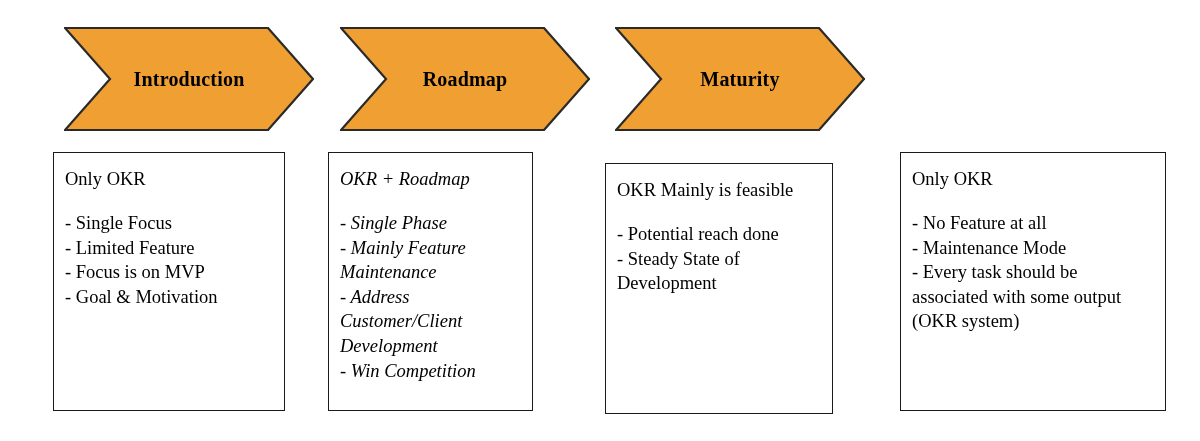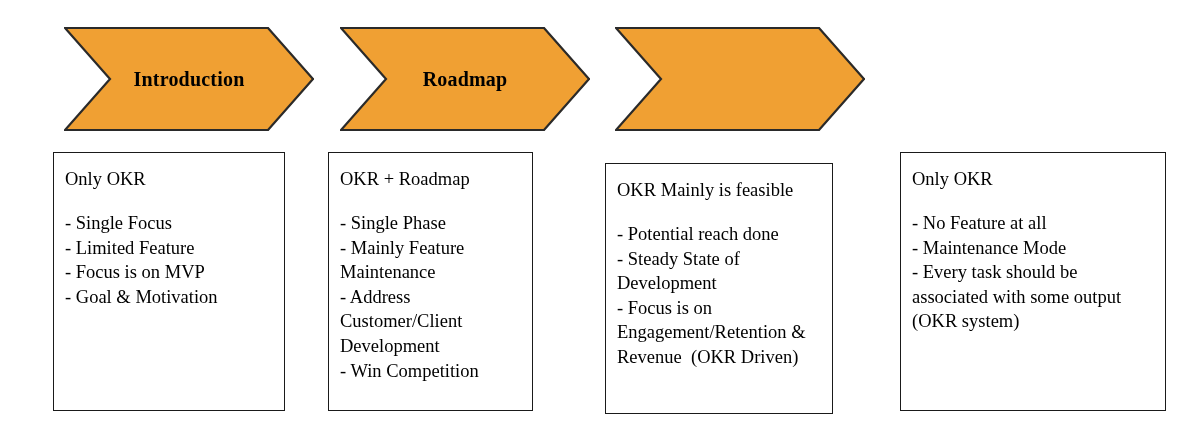--- a/index.html
+++ b/index.html
@@ -82,21 +82,21 @@
 
   
   .detail-box {
     position: absolute;
     border: 1.6px solid #1a1a1a;
     background: #ffffff;
     box-sizing: border-box;
     padding: 14px 11px 10px 11px;
   }
   #detail-box-0 { left: 46px;  top: 152px; width: 232px; height: 259px; }
-  #detail-box-1 { left: 321px; top: 152px; width: 205px; height: 259px; }
+  #detail-box-1 { left: 321px; top: 152px; width: 205px; height: 259px; font-style: italic; }
   #detail-box-2 { left: 598px; top: 163px; width: 228px; height: 251px; }
   #detail-box-3 { left: 893px; top: 152px; width: 266px; height: 259px; }
 
   .detail-heading {
     font-size: 18.5px;
     line-height: 1.3;
     margin: 0 0 20px 0;
     white-space: pre-wrap;
   }
   .detail-list {
@@ -131,20 +131,21 @@
       <polygon points="1,1 204,1 249,52 204,103 1,103 46,52"></polygon>
     </svg>
     <div class="arrow-label">Roadmap</div>
   </div>
 
   <div class="stage-arrow" id="stage-arrow-2">
     <div class="arrow-shape"></div>
     <svg class="arrow-outline" viewBox="0 0 250 104" preserveAspectRatio="none">
       <polygon points="1,1 204,1 249,52 204,103 1,103 46,52"></polygon>
     </svg>
+    <div class="arrow-label">Maturity</div>
   </div>
 
 
   <div class="detail-box" id="detail-box-0">
     <p class="detail-heading">Only OKR</p>
     <ul class="detail-list">
       <li>- Single Focus</li>
       <li>- Limited Feature</li>
       <li>- Focus is on MVP</li>
       <li>- Goal &amp; Motivation</li>
@@ -159,21 +160,20 @@
       <li>- Address Customer/Client Development</li>
       <li>- Win Competition</li>
     </ul>
   </div>
 
   <div class="detail-box" id="detail-box-2">
     <p class="detail-heading">OKR Mainly is feasible</p>
     <ul class="detail-list">
       <li>- Potential reach done</li>
       <li>- Steady State of Development</li>
-      <li>- Focus is on Engagement/Retention &amp; Revenue  (OKR Driven)</li>
     </ul>
   </div>
 
   <div class="detail-box" id="detail-box-3">
     <p class="detail-heading">Only OKR</p>
     <ul class="detail-list">
       <li>- No Feature at all</li>
       <li>- Maintenance Mode</li>
       <li>- Every task should be associated with some output (OKR system)</li>
     </ul>

